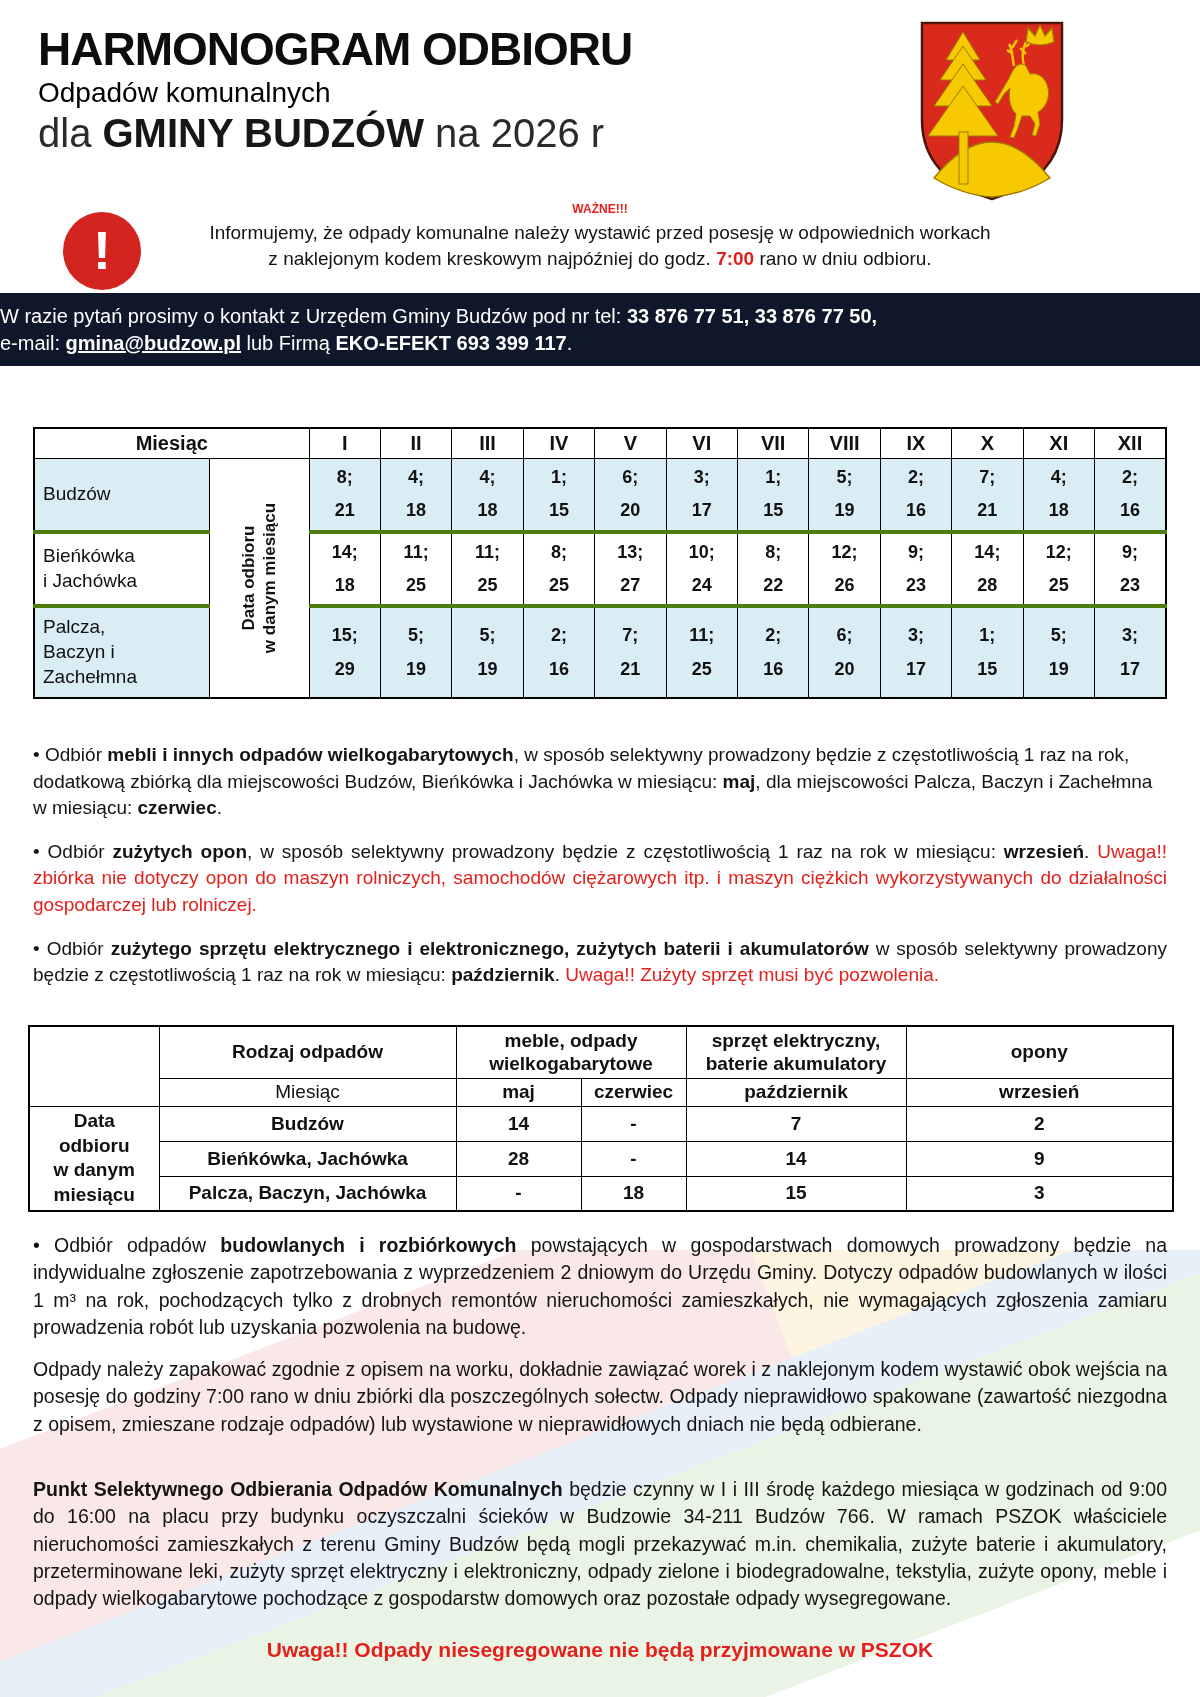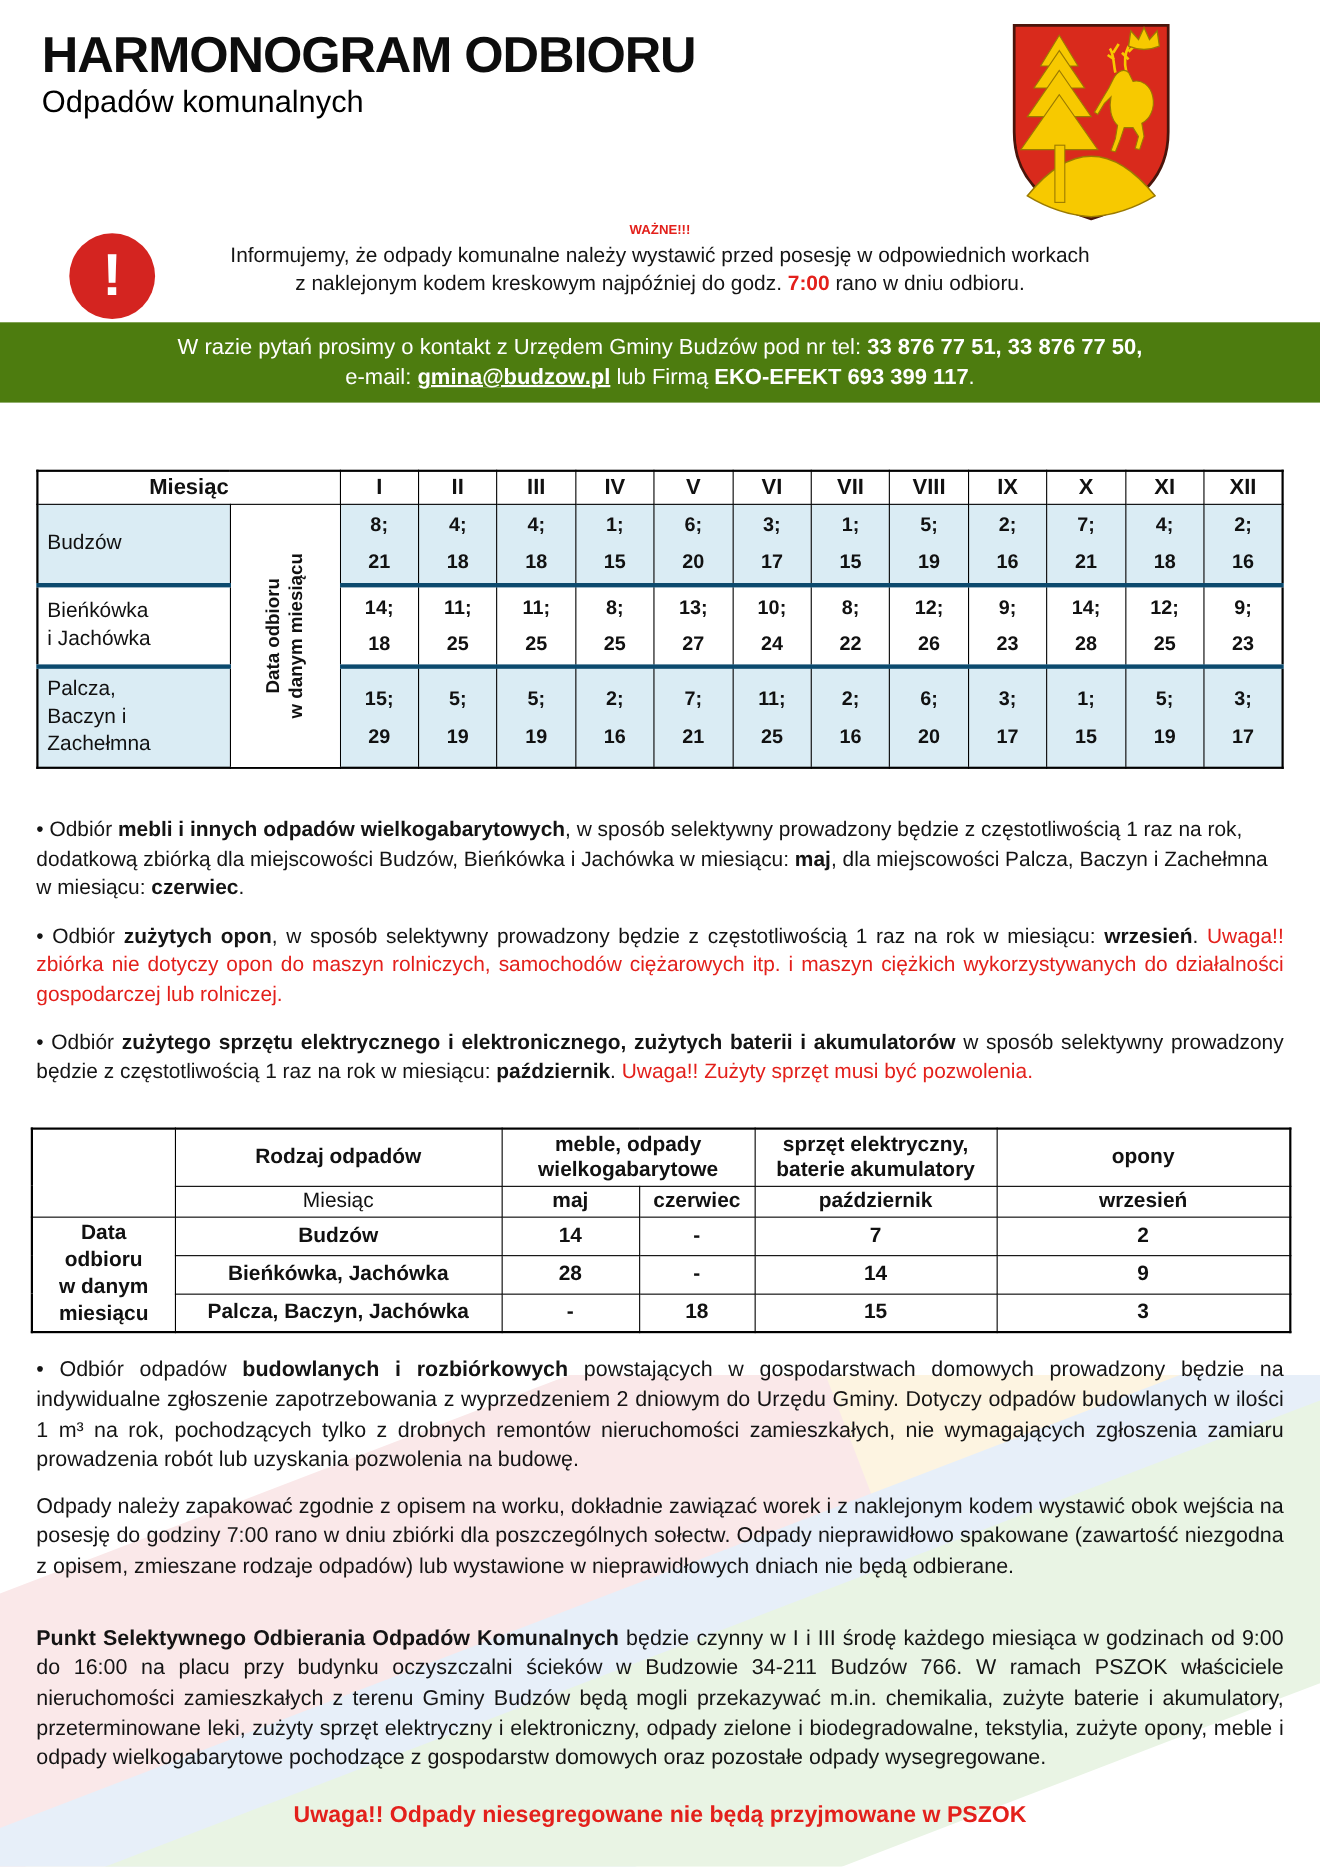--- a/index.html
+++ b/index.html
@@ -29,35 +29,35 @@
 
   
   .warning { position:absolute; top:201px; left:0; width:100%; text-align:center;
              font-size:19px; line-height:1.37; color:#141414; }
   .warning-heading { color:#e3201b; font-weight:800; font-size:12px; margin-bottom:3px; }
   .excl-circle { position:absolute; left:63px; top:11px; width:78px; height:78px; border-radius:50%;
                  background:#d42420; color:#fff; font-size:54px; font-weight:800;
                  line-height:76px; text-align:center; }
 
   
-  .green-bar { position:absolute; top:293px; left:0; width:100%; height:73px; background:#4d7c0f;
-               color:#fff; text-align:center; font-size:20px; line-height:1.32;
+  .green-bar { position:absolute; top:293px; left:0; width:100%; height:73px; background:#0f172a;
+               color:#fff; font-size:20px; line-height:1.32;
                display:flex; flex-direction:column; justify-content:center; }
 
   
   .schedule-title { position:absolute; top:386px; left:0; width:100%; text-align:center;
                     font-size:22px; font-weight:700; font-style:italic; }
   table { border-collapse:collapse; table-layout:fixed; }
   .schedule-table { position:absolute; top:427px; left:33px; width:1134px; border:2px solid #000; }
   .schedule-table th, .schedule-table td { border:1px solid #000; }
   .schedule-table thead tr { height:30px; }
   .schedule-table thead th { font-size:20px; font-weight:700; background:#fff; }
   .schedule-table tbody tr { height:74px; }
   .schedule-table tbody tr:nth-child(3) { height:92px; }
-  .schedule-table tbody tr + tr { border-top:4px solid #0c4a6e; }
+  .schedule-table tbody tr + tr { border-top:4px solid #4d7c0f; }
   tr.row-blue { background:#daecf4; }
   tr.row-white { background:#fff; }
   .sch-name { text-align:left; padding-left:8px; font-size:19px; vertical-align:middle; line-height:1.3; }
   .sch-vert { background:#fff; position:relative; }
   .vert-inner { position:absolute; left:50%; top:50%; width:232px;
                 transform:translate(-50%,-50%) rotate(-90deg);
                 text-align:center; font-weight:700; font-size:17px; line-height:1.25; }
   .sch-date { text-align:center; font-weight:700; font-size:18px; }
   .sch-date div { line-height:1.85; }
 
@@ -101,20 +101,21 @@
   <div class="bg-decor">
     <div class="band band-cream"></div>
     <div class="band band-pink"></div>
     <div class="band band-blue"></div>
     <div class="band band-green"></div>
   </div>
 
   <div class="title-block">
     <div class="t1">HARMONOGRAM ODBIORU</div>
     <div class="t2">Odpadów komunalnych</div>
+    <div class="t3"><span>dla </span><span class="strong">GMINY BUDZÓW</span><span> na 2026 r</span></div>
   </div>
 
   <div class="coat">
     <svg width="148" height="182" viewBox="0 0 148 182">
       <path d="M4 3 H144 V100 Q144 158 74 179 Q4 158 4 100 Z" fill="#d92a1c" stroke="#4a150b" stroke-width="2.5"></path>
       <path d="M16 158 Q45 122 74 122 Q103 122 132 158 Q104 175 74 177 Q44 175 16 158 Z" fill="#f7c900" stroke="#9b7a00" stroke-width="1.4"></path>
       <g fill="#f7c900" stroke="#9b7a00" stroke-width="1">
         <path d="M45 12 L28 40 L62 40 Z"></path>
         <path d="M45 26 L22 60 L68 60 Z"></path>
         <path d="M45 44 L16 86 L74 86 Z"></path>

